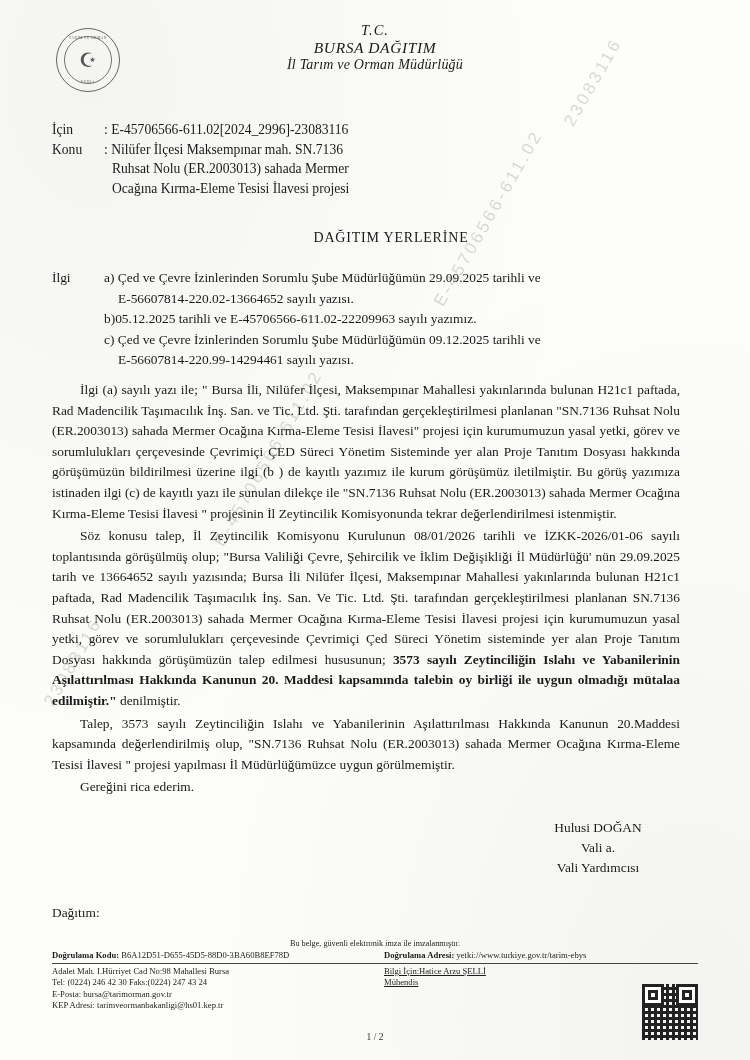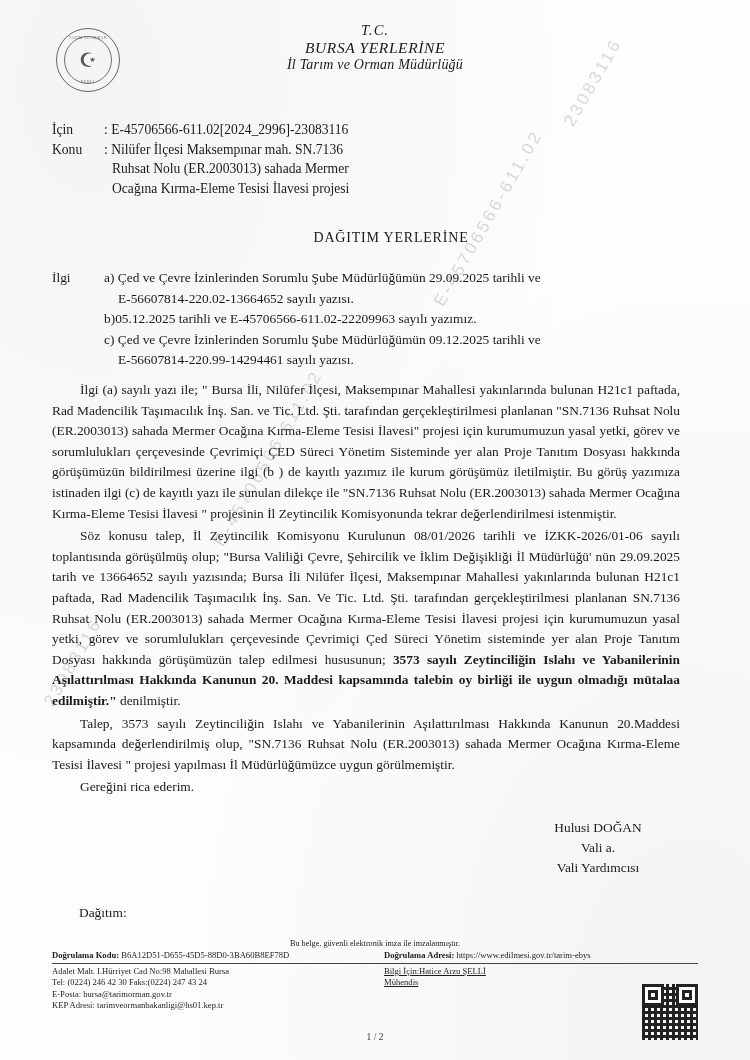--- a/index.html
+++ b/index.html
@@ -167,21 +167,20 @@
     text-align: center;
     font-size: 13.4px;
     line-height: 20px;
     width: 180px;
   }
   .dagitim-foot {
     position: absolute;
     left: 52px;
     top: 905px;
     font-size: 13.4px;
-    margin-left: 27px;
   }
 
   
   .footer {
     position: absolute;
     left: 52px;
     top: 938px;
     width: 646px;
     font-family: "Liberation Serif", serif;
     font-size: 8.6px;
@@ -249,21 +248,21 @@
   <div class="seal">
     <div class="inner">
       <span class="ring-text">TARIM VE ORMAN</span>
       <span class="crescent">☪</span>
       <span class="ring-text-b">BURSA</span>
     </div>
   </div>
 
   <div class="header">
     <div class="line l1">T.C.</div>
-    <div class="line l2">BURSA YERLERİNE</div>
+    <div class="line l2">BURSA DAĞITIM</div>
     <div class="line l3">İl Tarım ve Orman Müdürlüğü</div>
   </div>
 
   <div class="meta">
     <div class="meta-row">
       <div class="meta-label">İçin</div>
       <div class="meta-val">: E-45706566-611.02[2024_2996]-23083116</div>
     </div>
     <div class="meta-row">
       <div class="meta-label">Konu</div>
@@ -311,21 +310,21 @@
 
   <div class="footer">
     <div class="center-note">Bu belge, güvenli elektronik imza ile imzalanmıştır.</div>
     <div class="footer-cols">
       <div class="footer-left">
         <span class="bold">Doğrulama Kodu:</span>
         <span>B6A12D51-D655-45D5-88D0-3BA60B8EF78D</span>
       </div>
       <div class="footer-right">
         <span class="bold">Doğrulama Adresi:</span>
-        <span>https://www.edilmesi.gov.tr/tarim-ebys</span>
+        <span>yetki://www.turkiye.gov.tr/tarim-ebys</span>
       </div>
     </div>
     <div class="hr"></div>
     <div class="footer-cols">
       <div class="footer-left">
         <div>Adalet Mah. I.Hürriyet Cad No:98 Mahallesi Bursa</div>
         <div>Tel: (0224) 246 42 30 Faks:(0224) 247 43 24</div>
         <div>E-Posta: bursa@tarimorman.gov.tr</div>
         <div>KEP Adresi: tarimveormanbakanligi@hs01.kep.tr</div>
       </div>

